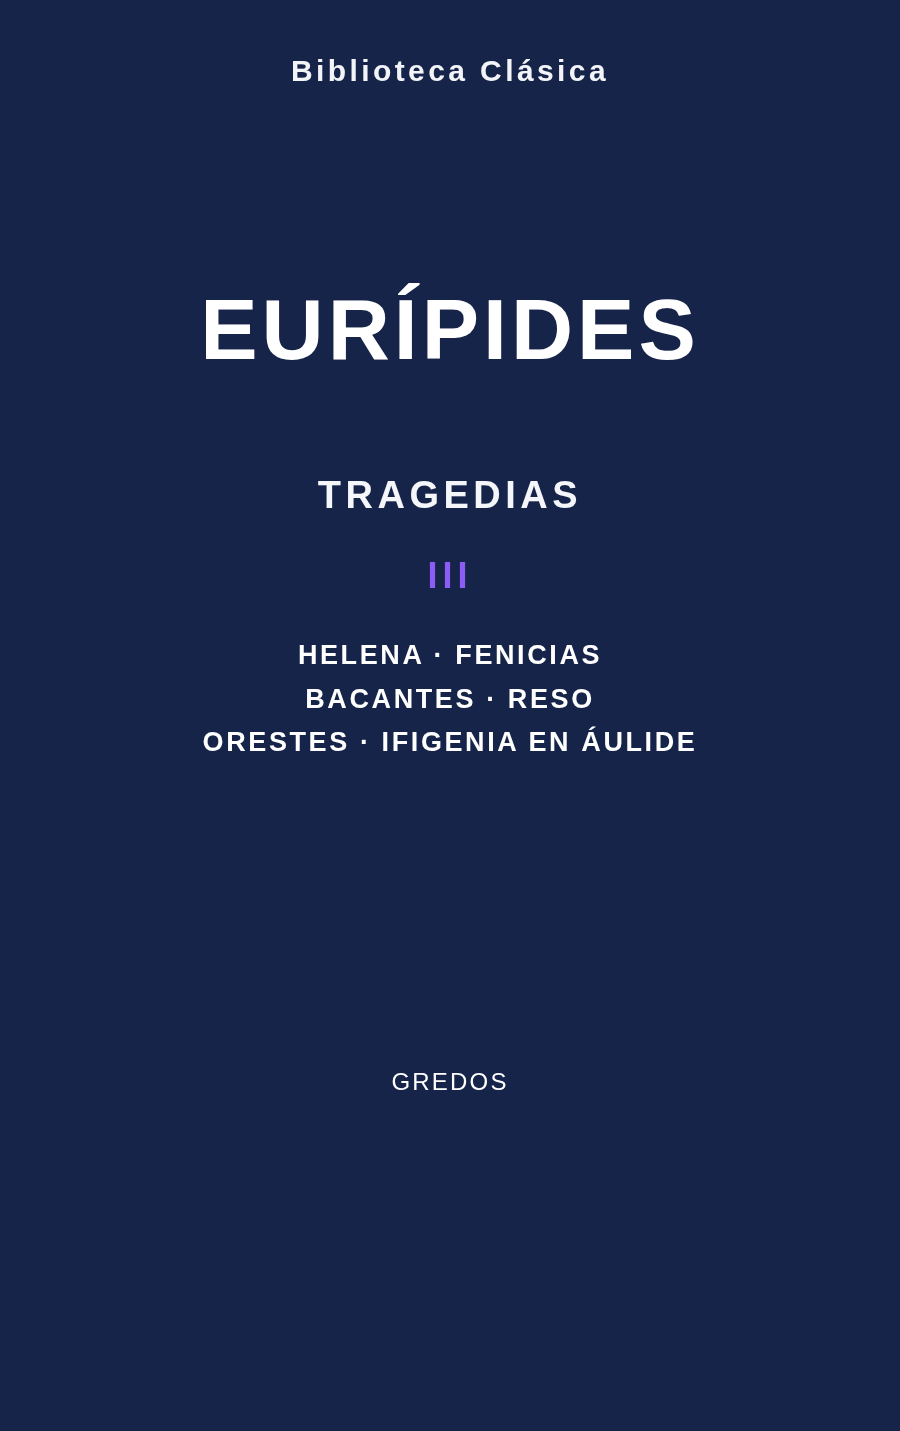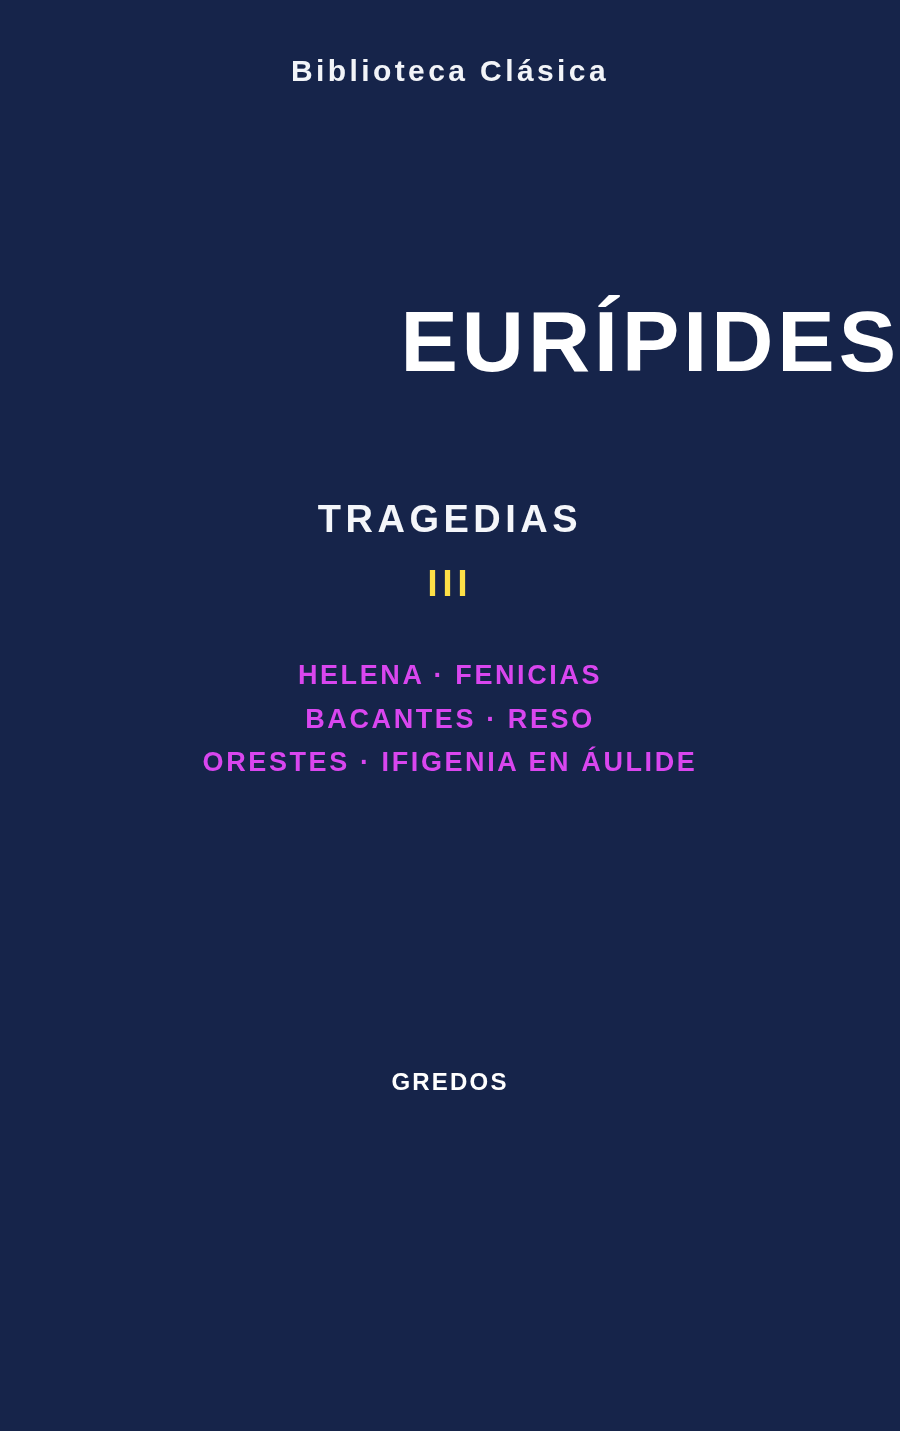--- a/index.html
+++ b/index.html
@@ -16,83 +16,81 @@
   .cover {
     position: relative;
     width: 900px;
     height: 1181px;
     background: #16244a;
     color: #ffffff;
     box-sizing: border-box;
     display: flex;
     flex-direction: column;
     align-items: center;
-    gap: 12px;
   }
   .collection {
     margin-top: 54px;
     font-size: 30px;
     font-weight: bold;
     letter-spacing: 3.4px;
     color: #f2f4f8;
     text-align: center;
   }
   .author-block {
     margin-top: 198px;
     width: 100%;
     text-align: center;
   }
   .author {
     font-size: 86px;
     font-weight: bold;
     letter-spacing: 4px;
     color: #ffffff;
     line-height: 1;
-    text-align: right;
   }
   .title-block {
     margin-top: 104px;
     width: 100%;
     text-align: center;
   }
   .work-title {
     font-size: 38px;
     font-weight: bold;
     letter-spacing: 4.5px;
     color: #f4f6fa;
     line-height: 1;
   }
   .volume {
-    margin-top: 28px;
+    margin-top: 44px;
     font-size: 36px;
     font-weight: bold;
     letter-spacing: 5px;
-    color: #fde047;
+    color: #8b5cf6;
     line-height: 1;
   }
   .contents {
     margin-top: 40px;
     width: 100%;
     text-align: center;
   }
   .contents-line {
     font-size: 27px;
     font-weight: bold;
     letter-spacing: 2.6px;
-    color: #d946ef;
+    color: #ffffff;
     line-height: 1.62;
   }
   .publisher {
     position: absolute;
     left: 0;
     right: 0;
     bottom: 85px;
     text-align: center;
     font-size: 24px;
-    font-weight: bold;
+    font-weight: normal;
     letter-spacing: 2.2px;
     color: #ffffff;
   }
 </style>
 </head>
 <body>
 
 <div class="cover">
 
   <div class="collection">Biblioteca Clásica</div>

